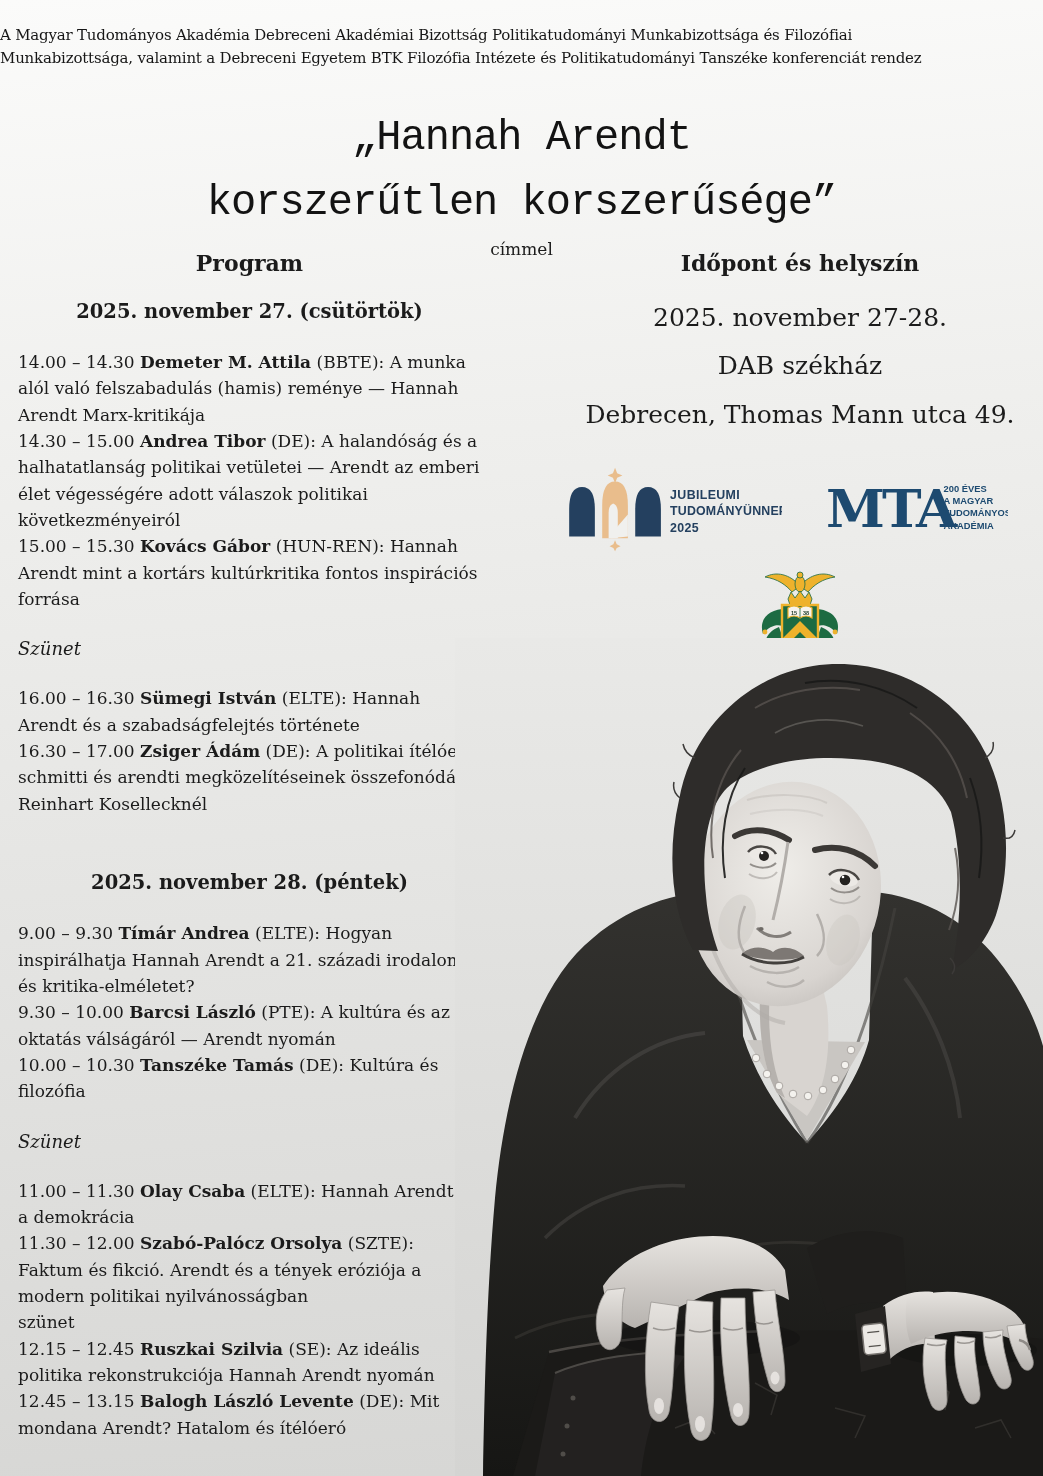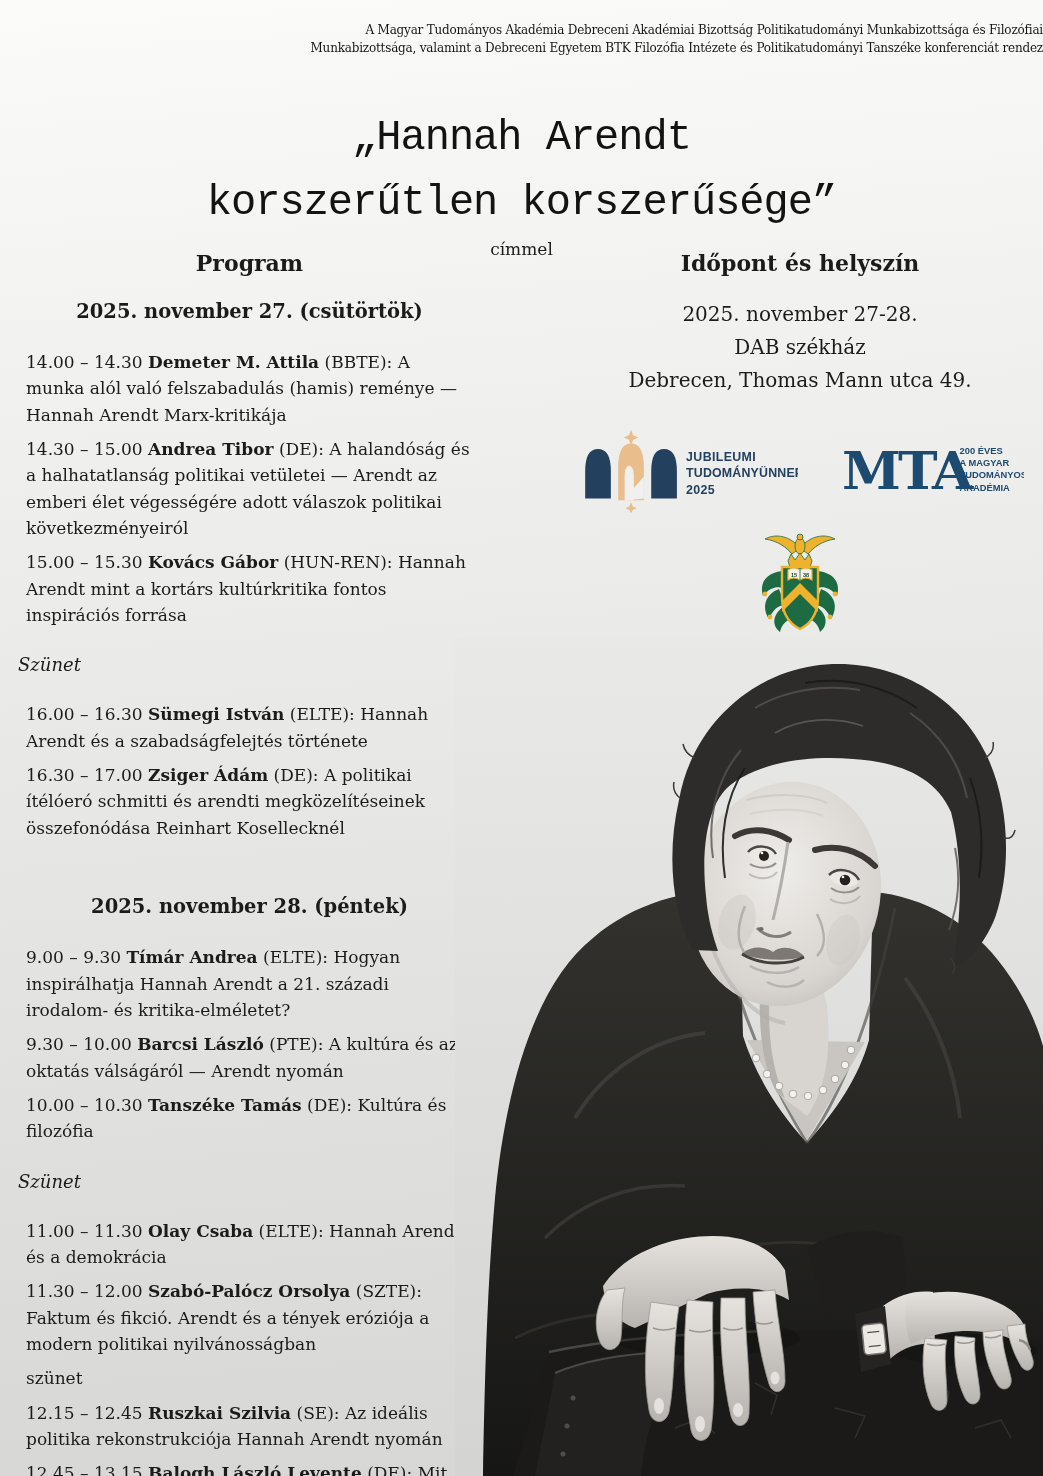--- a/index.html
+++ b/index.html
@@ -1,35 +1,35 @@
 <!DOCTYPE html>
 <html><head>
 <meta charset="utf-8">
 <style>
   html,body{margin:0;padding:0;background:#fff;}
   .poster{
     position:relative;width:1043px;height:1476px;overflow:hidden;
     background:linear-gradient(176deg,#fbfbfa 0%,#efefed 30%,#e6e6e4 55%,#d6d6d4 100%);
     font-family:"DejaVu Serif","Liberation Serif",serif;color:#1b1b1b;
   }
-  .intro{position:absolute;top:9px;left:0;right:0;text-align:right;
-    font-size:12px;line-height:1.5;letter-spacing:-0.2px;color:#161616;}
+  .intro{position:absolute;top:9px;left:0;right:0;text-align:left;
+    font-size:15px;line-height:1.5;letter-spacing:-0.2px;color:#161616;}
   .title{position:absolute;top:78px;left:0;right:0;text-align:center;
     font-size:42px;line-height:1.55;font-weight:500;letter-spacing:-1px;color:#131313;font-family:Liberation Mono, monospace;}
   .cimmel{position:absolute;top:222px;left:0;right:0;text-align:center;font-size:17px;}
   .col-left{position:absolute;top:250px;left:18px;width:463px;}
   .col-right{position:absolute;top:250px;left:560px;width:480px;text-align:center;}
   .section-heading{font-size:22px;font-weight:700;text-align:center;margin:0 0 24px;letter-spacing:0;}
   .date-heading{font-size:19.5px;font-weight:700;text-align:center;margin:0 0 26px;}
   .date-heading.second{margin-top:54px;text-align:center;}
-  .talk{margin:8px;font-size:17px;line-height:1.55;}
+  .talk{margin:0;font-size:17px;line-height:1.55;}
   .talk .speaker{font-weight:700;}
   .break{font-style:italic;font-size:18px;margin:26px 0;}
-  .venue-line{font-size:20px;line-height:1.45;margin:4px;}
-  .logos{margin-top:32px;display:flex;justify-content:center;align-items:center;gap:44px;}
+  .venue-line{font-size:25px;line-height:1.45;margin:12px;}
+  .logos{margin-top:32px;display:flex;justify-content:flex-start;align-items:center;gap:44px;}
   .crest-wrap{margin-top:16px;}
   .photo{position:absolute;left:455px;top:638px;width:588px;height:838px;}
 </style>
 </head>
 <body>
 
 <div class="poster">
 
   <p class="intro"><span>A Magyar Tudományos Akadémia Debreceni Akadémiai Bizottság Politikatudományi Munkabizottsága és Filozófiai</span><br><span>Munkabizottsága, valamint a Debreceni Egyetem BTK Filozófia Intézete és Politikatudományi Tanszéke konferenciát rendez</span></p>
 

